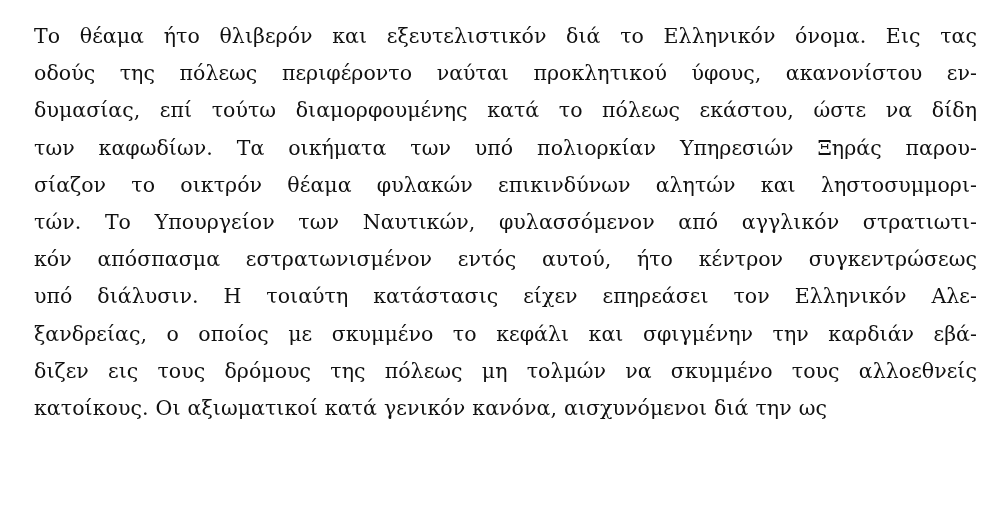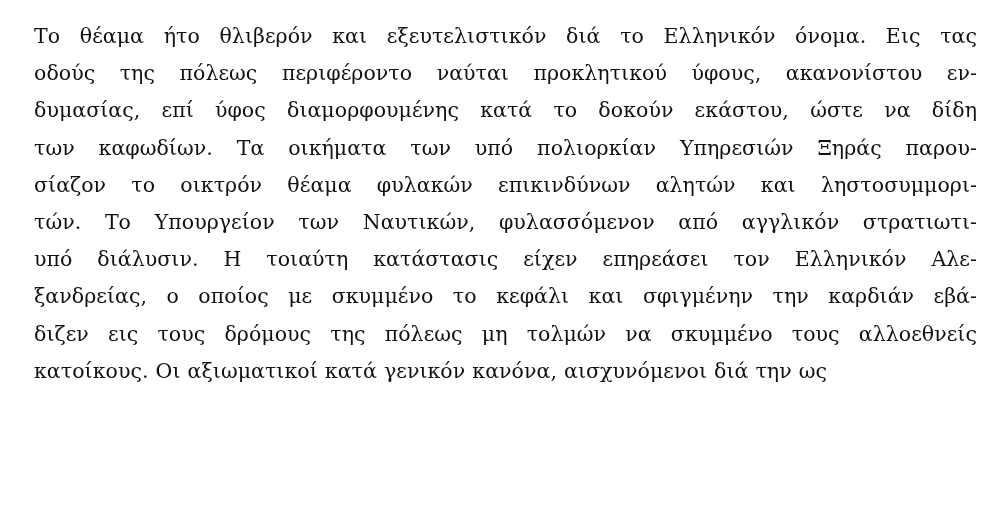--- a/index.html
+++ b/index.html
@@ -52,22 +52,23 @@
     text-align-last: left;
   }
 </style>
 </head>
 <body>
 
 <div class="page">
   <div class="body-text">
     <span class="ln"><span class="fill">Το θέαμα ήτο θλιβερόν και εξευτελιστικόν διά το Ελληνικόν όνομα. Εις τας</span></span>
     <span class="ln"><span class="fill">οδούς της πόλεως περιφέροντο ναύται προκλητικού ύφους, ακανονίστου εν-</span></span>
-    <span class="ln"><span class="fill">δυμασίας, επί ύφος διαμορφουμένης κατά το δοκούν εκάστου, ώστε να δίδη</span></span>
+    <span class="ln"><span class="fill">δυμασίας, επί τούτω διαμορφουμένης κατά το πόλεως εκάστου, ώστε να δίδη</span></span>
     <span class="ln"><span class="fill">των καφωδίων. Τα οικήματα των υπό πολιορκίαν Υπηρεσιών Ξηράς παρου-</span></span>
     <span class="ln"><span class="fill">σίαζον το οικτρόν θέαμα φυλακών επικινδύνων αλητών και ληστοσυμμορι-</span></span>
     <span class="ln"><span class="fill">τών. Το Υπουργείον των Ναυτικών, φυλασσόμενον από αγγλικόν στρατιωτι-</span></span>
+    <span class="ln"><span class="fill">κόν απόσπασμα εστρατωνισμένον εντός αυτού, ήτο κέντρον συγκεντρώσεως</span></span>
     <span class="ln"><span class="fill">υπό διάλυσιν. Η τοιαύτη κατάστασις είχεν επηρεάσει τον Ελληνικόν Αλε-</span></span>
     <span class="ln"><span class="fill">ξανδρείας, ο οποίος με σκυμμένο το κεφάλι και σφιγμένην την καρδιάν εβά-</span></span>
     <span class="ln"><span class="fill">διζεν εις τους δρόμους της πόλεως μη τολμών να σκυμμένο τους αλλοεθνείς</span></span>
     <span class="ln last"><span class="fill">κατοίκους. Οι αξιωματικοί κατά γενικόν κανόνα, αισχυνόμενοι διά την ως</span></span>
   </div>
 </div>
 
 </body></html>

